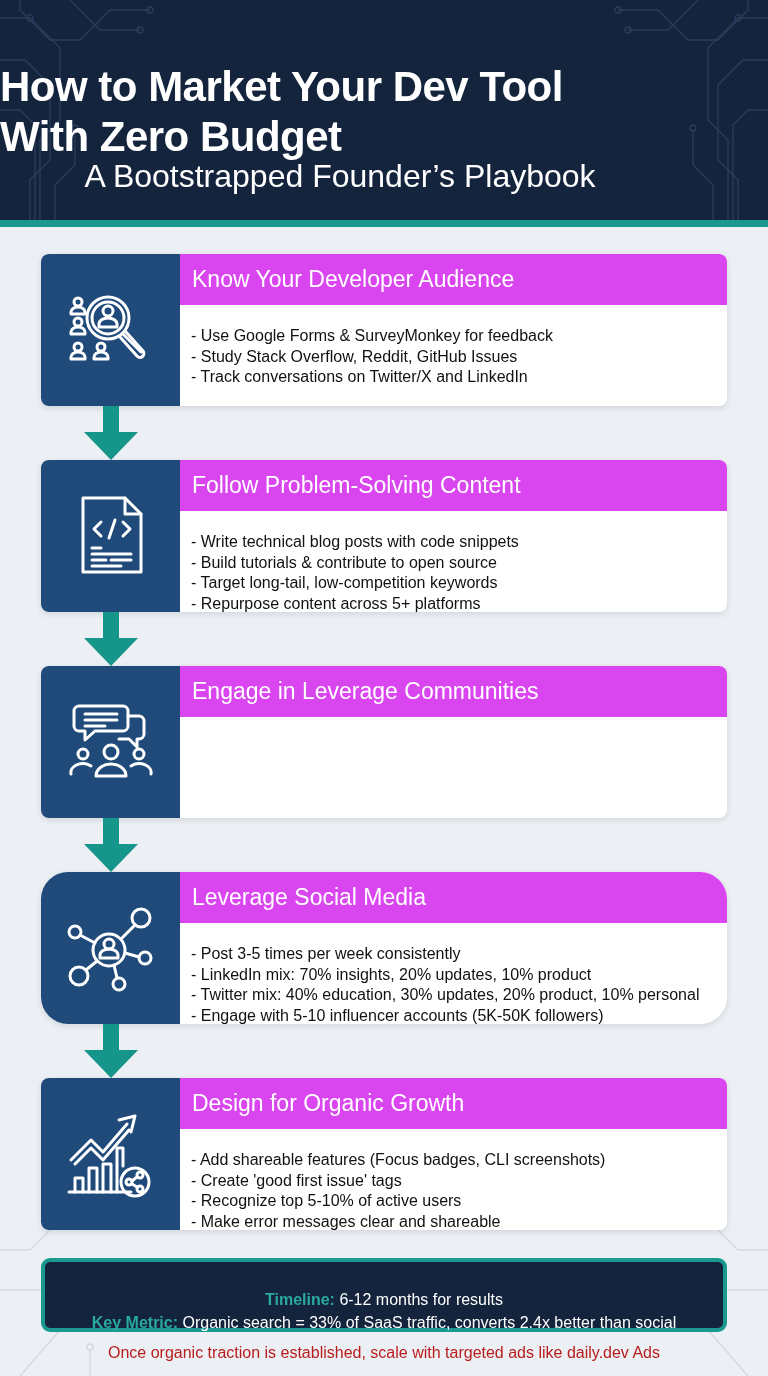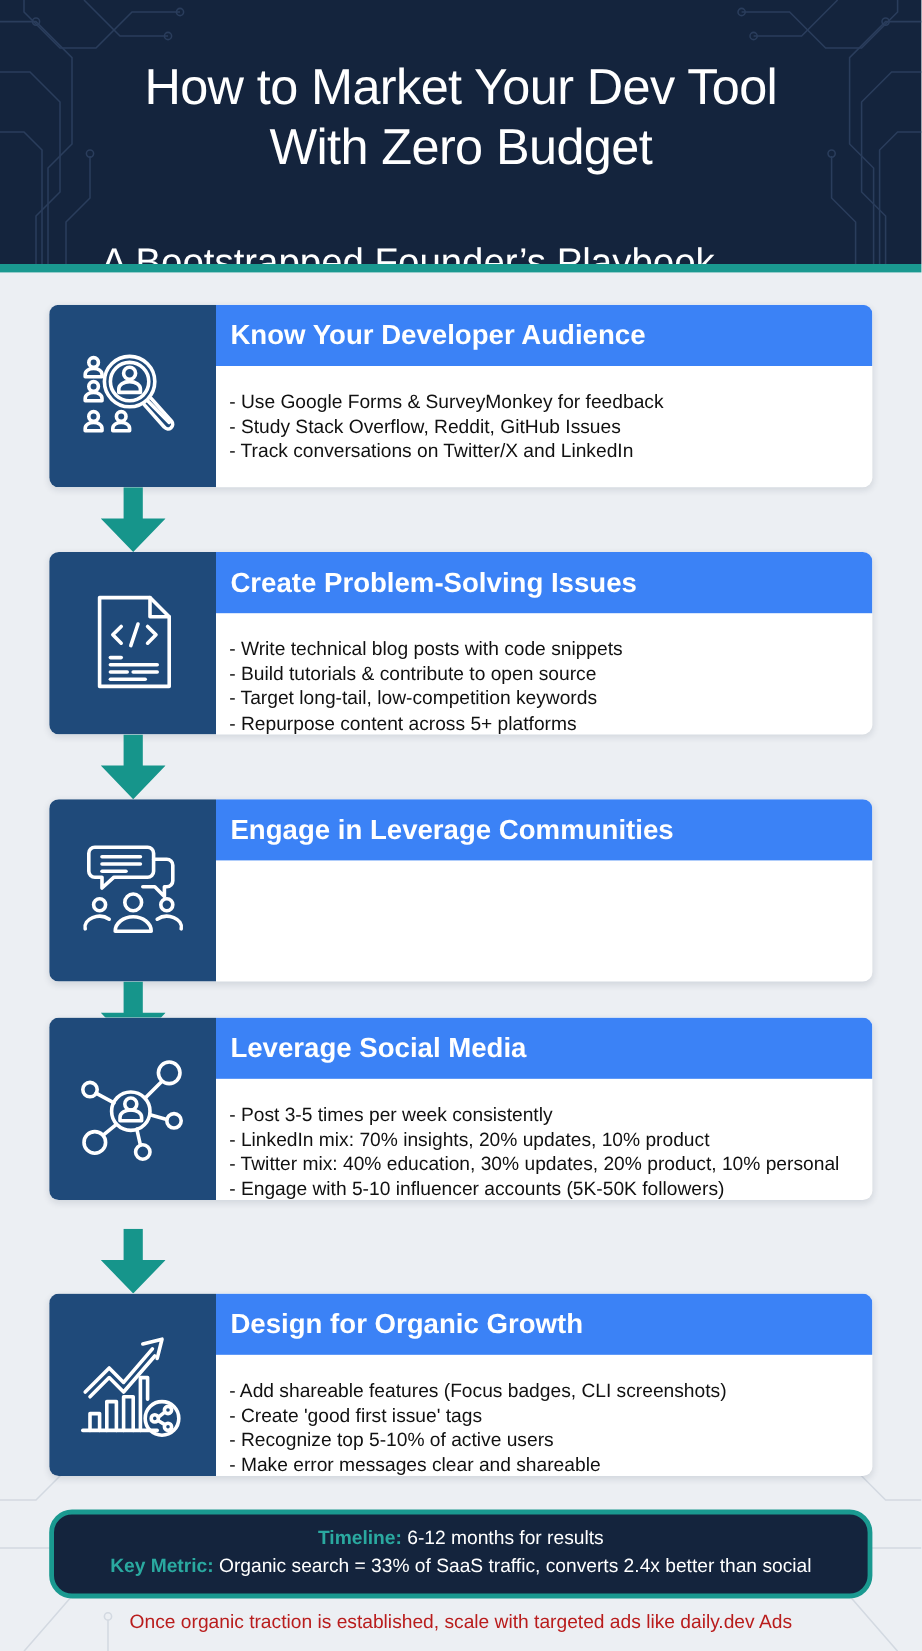--- a/index.html
+++ b/index.html
@@ -10,61 +10,61 @@
     position: relative;
   }
   .header {
     position: absolute; left: 0; top: 0; width: 768px; height: 220px;
     background: #14243d;
     overflow: hidden;
   }
   .header-circuit { position: absolute; left: 0; top: 0; width: 768px; height: 220px; }
   .teal-bar { position: absolute; left: 0; top: 220px; width: 768px; height: 7px; background: #1a9990; }
   .title {
-    position: absolute; left: 0; top: 48px; width: 768px;
-    text-align: center; color: #ffffff;
-    font-weight: 400; font-size: 42px; line-height: 50px; letter-spacing: -0.5px;
+    position: absolute; left: 0; top: 62px; width: 768px;
+    text-align: left; color: #ffffff;
+    font-weight: 700; font-size: 42px; line-height: 50px; letter-spacing: -0.5px;
   }
   .subtitle {
     position: absolute; left: 0; top: 156px; width: 680px;
     text-align: center; color: #ffffff;
-    font-size: 32px; line-height: 40px; margin-top: 42px;
+    font-size: 32px; line-height: 40px;
   }
   .bg-circuit { position: absolute; left: 0; top: 1180px; width: 768px; height: 196px; }
   .card {
     position: absolute; left: 41px; width: 686px; height: 152px;
     border-radius: 8px; overflow: hidden;
     box-shadow: 0 2px 6px rgba(20,36,61,0.12);
     background: #ffffff;
   }
   .card-icon-panel {
     position: absolute; left: 0; top: 0; width: 139px; height: 100%;
     background: #1f4a7a;
     display: flex; align-items: center; justify-content: center;
   }
   .card-head {
     position: absolute; left: 139px; top: 0; right: 0; height: 51px;
-    background: #3b82f6;
-    color: #ffffff; font-weight: 700; font-size: 23px; line-height: 51px;
+    background: #d946ef;
+    color: #ffffff; font-weight: 400; font-size: 23px; line-height: 51px;
     padding-left: 12px;
   }
   .card-body {
     position: absolute; left: 139px; top: 51px; right: 0; bottom: 0;
     padding: 21px 0 0 11px;
   }
   .card-body li {
     list-style: none; color: #111;
     font-size: 16px; line-height: 20.5px; white-space: nowrap;
   }
   .arrow { position: absolute; left: 84px; width: 54px; height: 54px; }
   .summary {
     position: absolute; left: 41px; top: 1258px; width: 686px; height: 74px;
-    background: #14243d; border: 4px solid #1a9990; border-radius: 19px;
+    background: #14243d; border: 4px solid #1a9990; border-radius: 9px;
     text-align: center; color: #ffffff; font-size: 16px; line-height: 23px;
-    padding-top: 9px;
+    padding-top: 26px;
   }
   .summary .k { color: #2aa9a0; font-weight: 700; }
   .footer-note {
     position: absolute; left: 0; top: 1343px; width: 768px;
     text-align: center; color: #b91c1c; font-size: 16px; line-height: 20px;
   }
   svg.ico { width: 100px; height: 100px; }
 </style>
 </head>
 <body>
@@ -151,21 +151,21 @@
       <path d="M40 36 L33 43 L40 50"></path>
         <path d="M62 36 L69 43 L62 50"></path>
         <path d="M54 34 L48 52"></path>
       <path d="M31 62 H40"></path>
         <path d="M31 68 H70"></path>
         <path d="M31 74 H45"></path>
         <path d="M50 74 H70"></path>
         <path d="M31 80 H60"></path>
     </svg>
   </div>
-  <div class="card-head">Create Problem-Solving Issues</div>
+  <div class="card-head">Follow Problem-Solving Content</div>
   <ul class="card-body">
     <li>- Write technical blog posts with code snippets</li>
     <li>- Build tutorials &amp; contribute to open source</li>
     <li>- Target long-tail, low-competition keywords</li>
     <li>- Repurpose content across 5+ platforms</li>
   </ul>
 </div>
 <svg class="arrow" style="top:612px;" viewBox="0 0 54 54">
     <path d="M19 0 H35 V26 H54 L27 54 L0 26 H19 Z" fill="#16958b"></path>
   </svg>
@@ -185,21 +185,21 @@
       <circle cx="78" cy="62" r="5"></circle>
         <path d="M90 82 a12 9 0 0 0 -20 -8"></path>
     </svg>
   </div>
   <div class="card-head">Engage in Leverage Communities</div>
 </div>
 <svg class="arrow" style="top:818px;" viewBox="0 0 54 54">
     <path d="M19 0 H35 V26 H54 L27 54 L0 26 H19 Z" fill="#16958b"></path>
   </svg>
 
-<div class="card" style="top:848px;">
+<div class="card" style="top:872px;border-radius:27px;">
   <div class="card-icon-panel">
     <svg class="ico" viewBox="0 0 100 100" fill="none" stroke="#fff" stroke-width="3" stroke-linecap="round" stroke-linejoin="round">
       <circle cx="48" cy="52" r="16"></circle>
       <circle cx="48" cy="46" r="5"></circle>
         <path d="M39 60 v-3 a9 6 0 0 1 18 0 v3 z"></path>
       <circle cx="14" cy="34" r="6"></circle>
         <path d="M19 37 L34 45"></path>
       <circle cx="80" cy="20" r="9"></circle>
         <path d="M74 27 L60 41"></path>
       <circle cx="84" cy="60" r="6"></circle>

